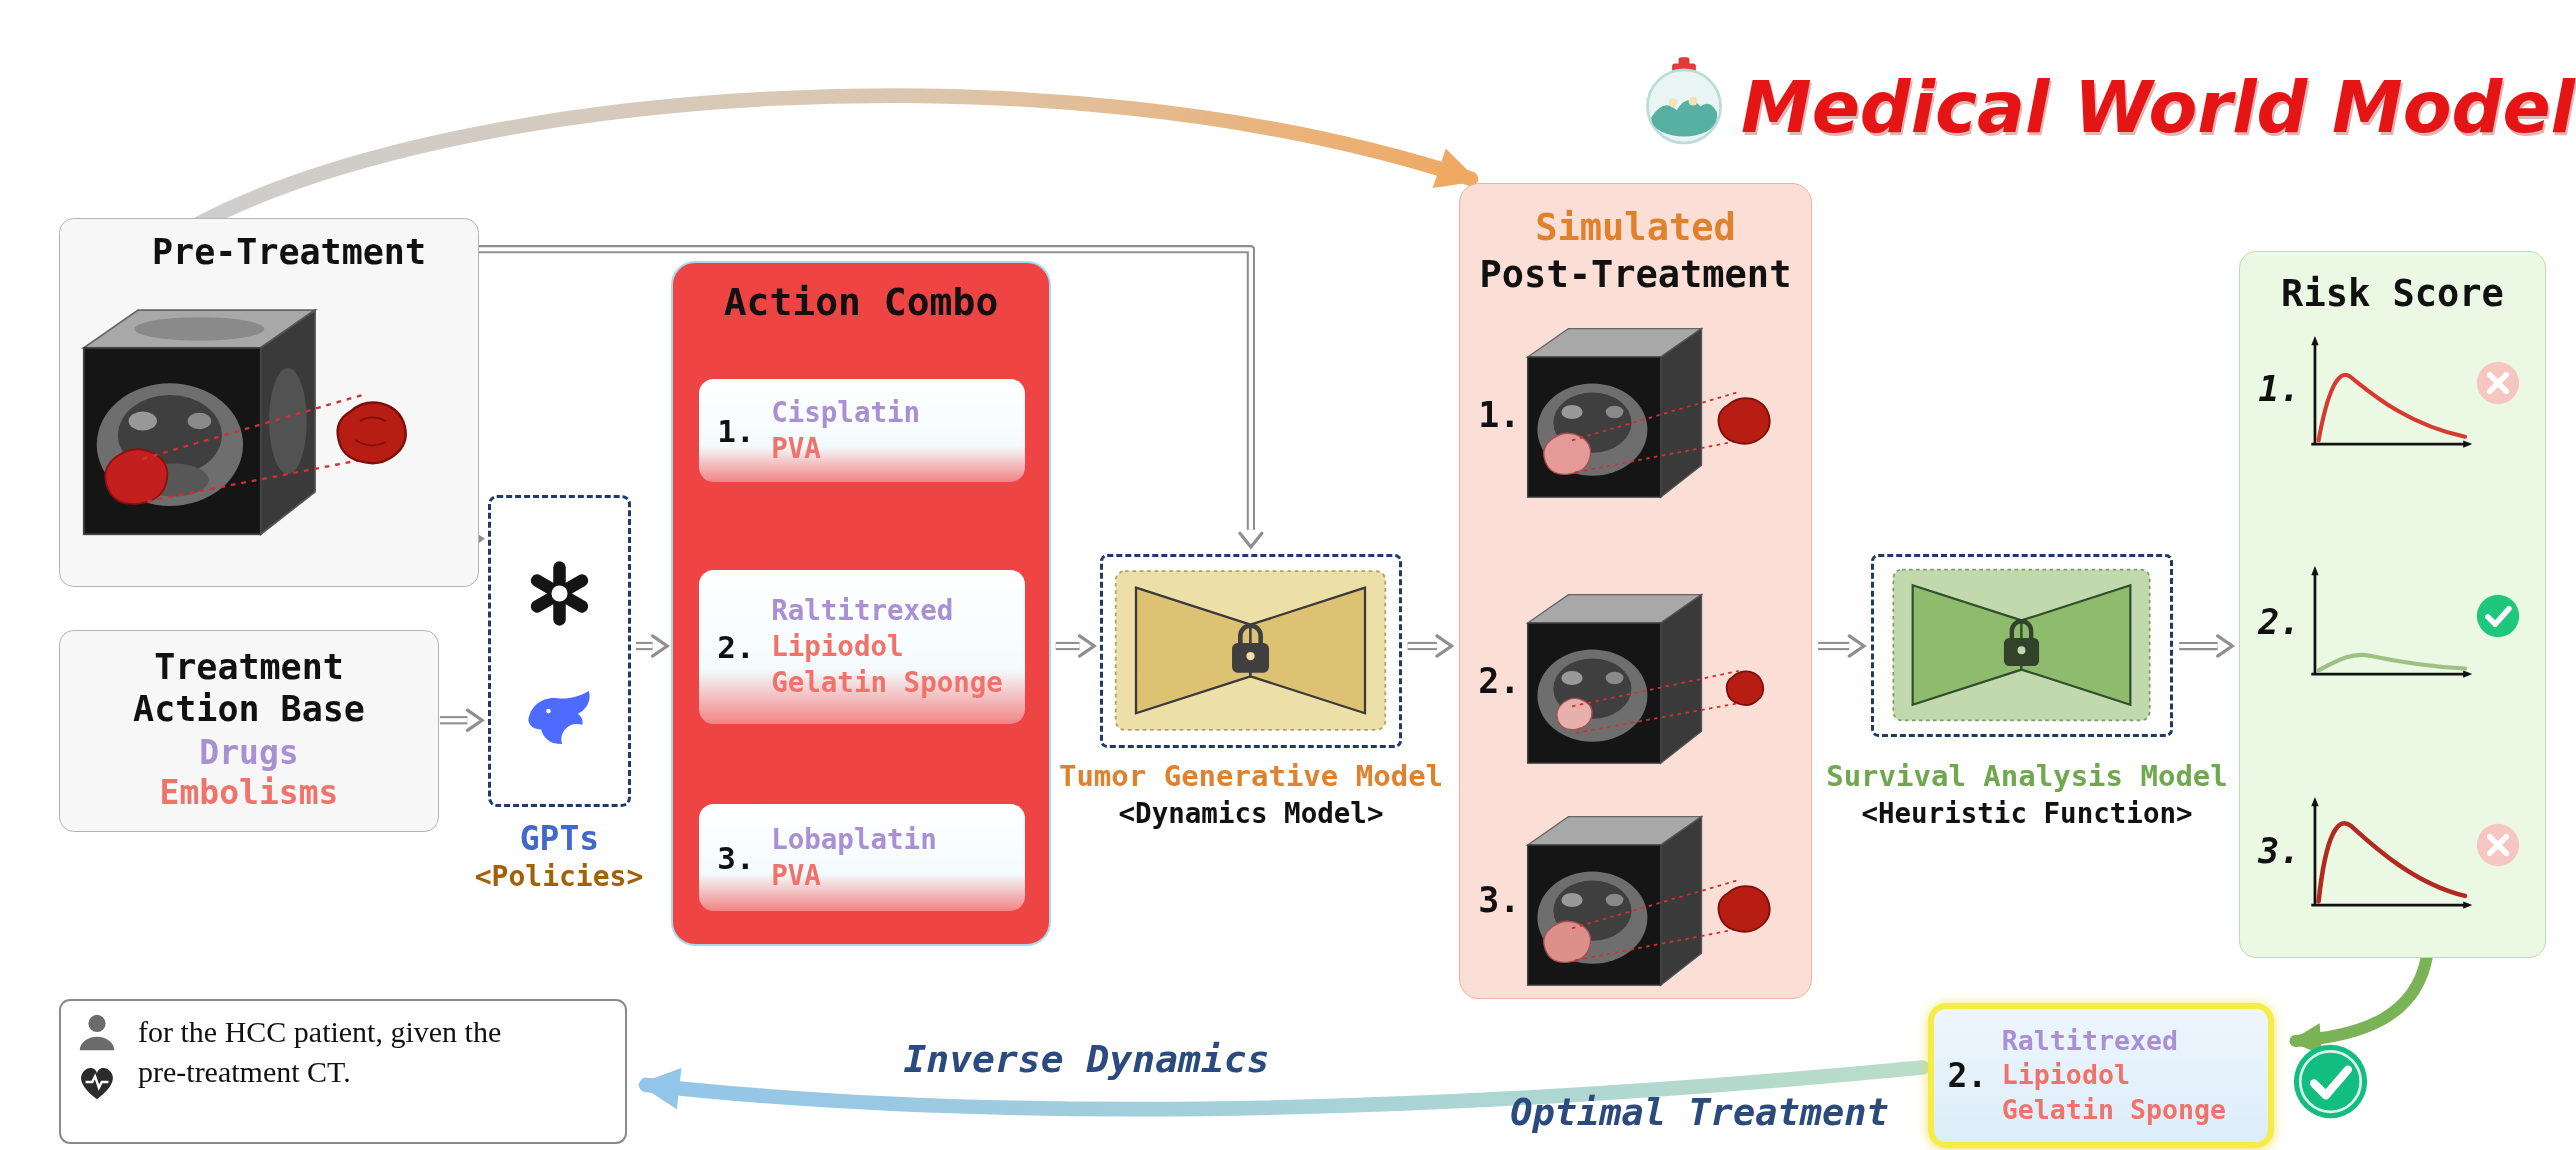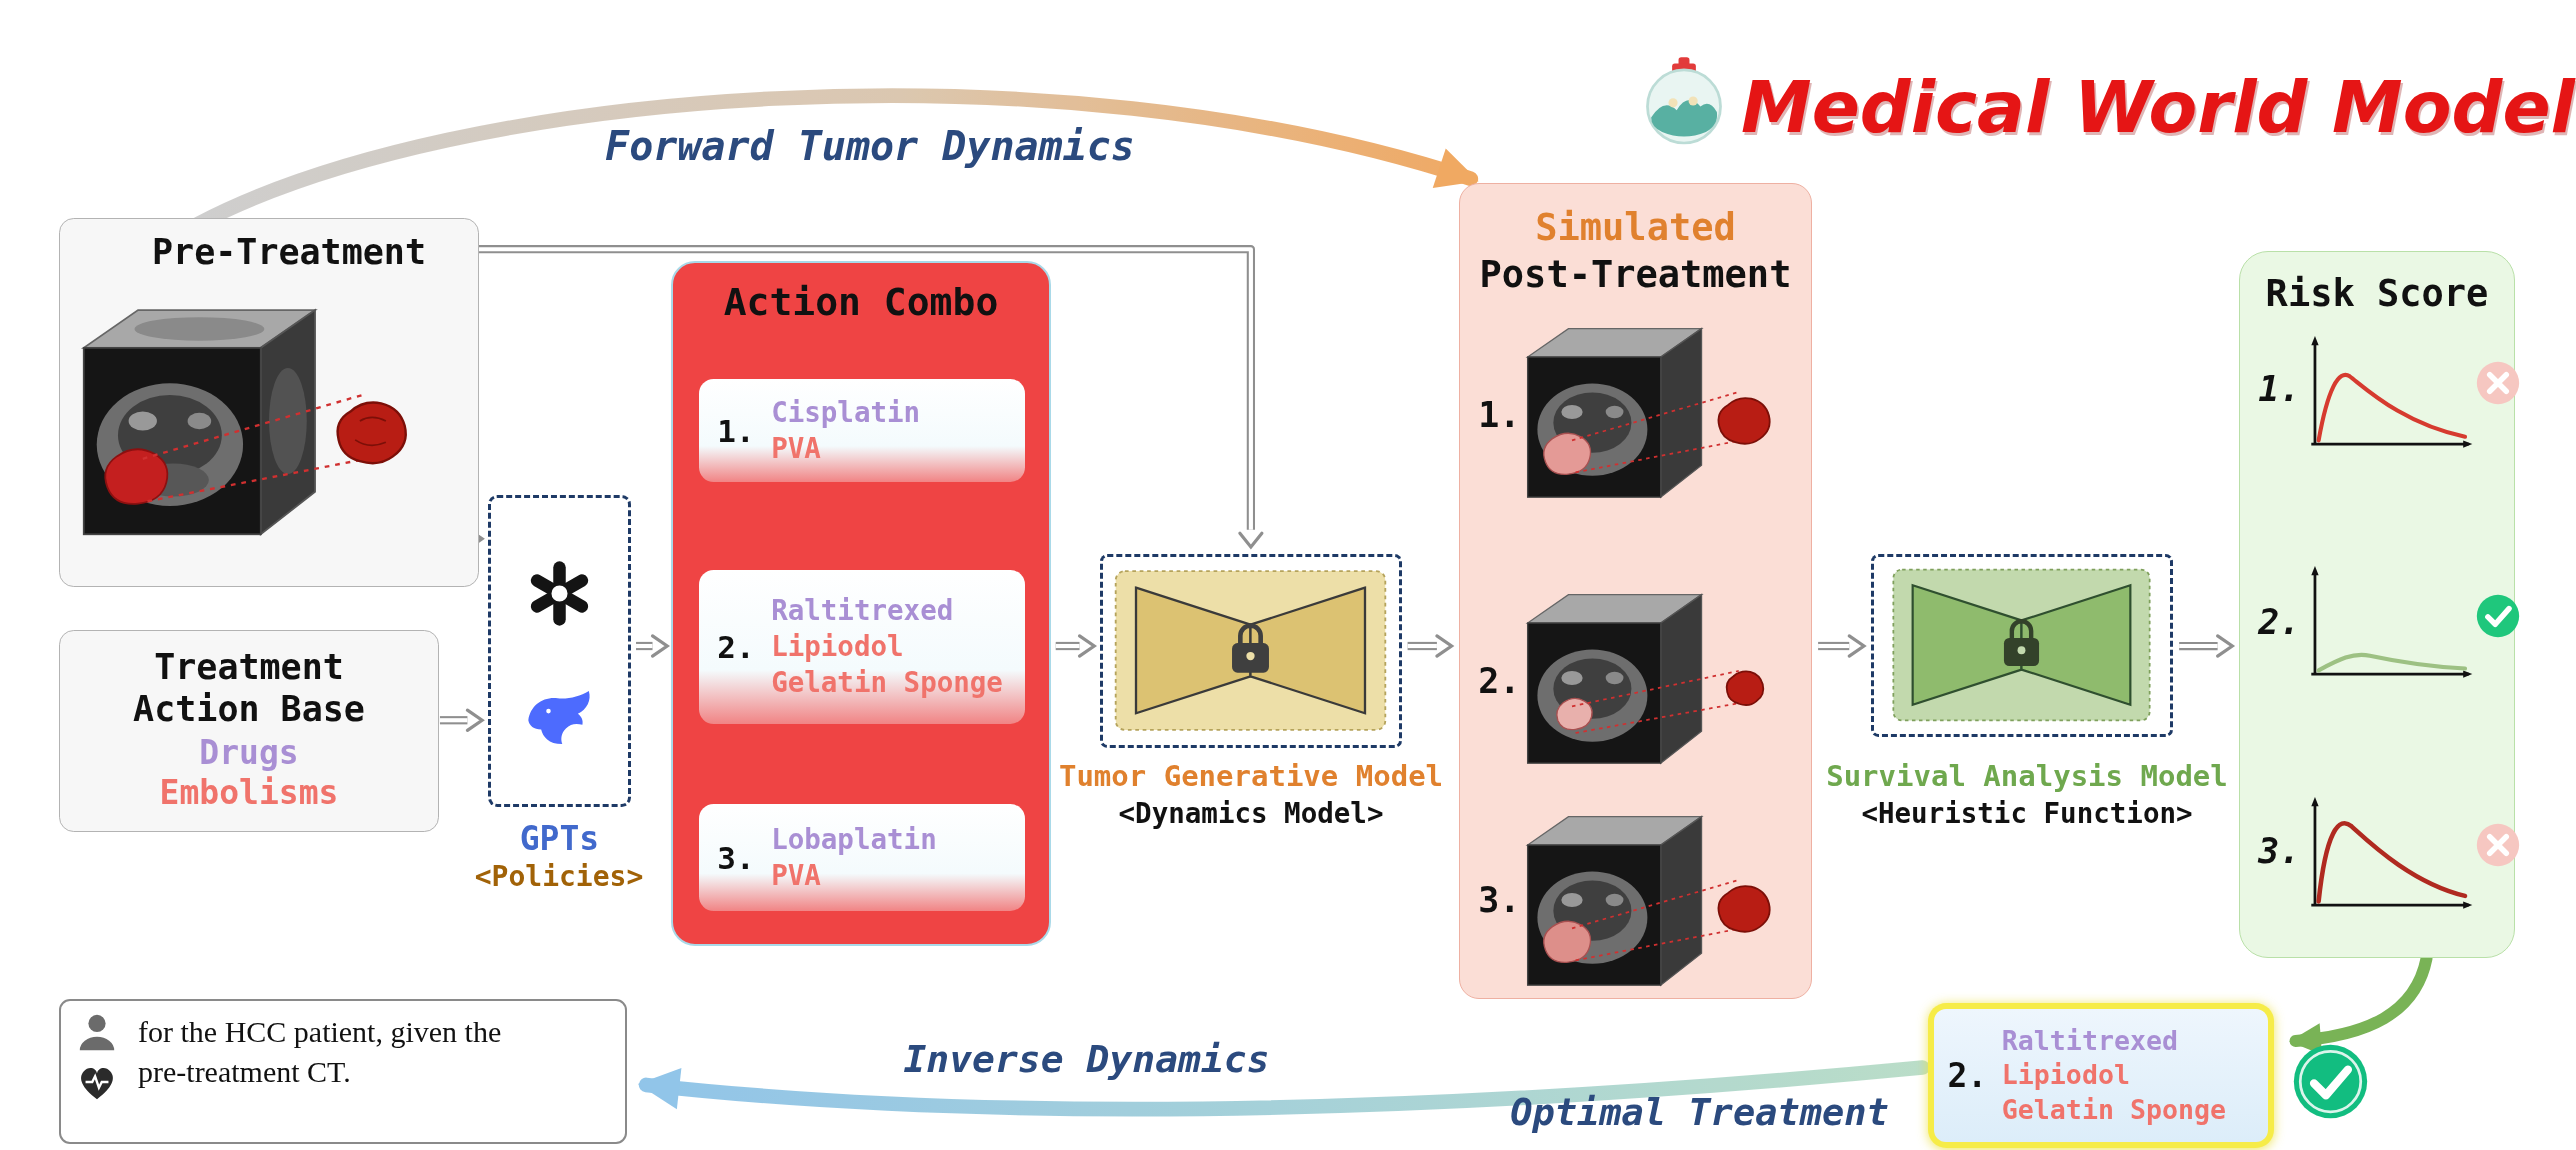--- a/index.html
+++ b/index.html
@@ -115,21 +115,20 @@
   <svg class="abs" style="left:1642px;top:55px;" width="84" height="92" viewBox="0 0 92 100">
     <rect x="40" y="2" width="12" height="26" rx="3" fill="#e23b3b"></rect>
     <rect x="33" y="9" width="26" height="12" rx="3" fill="#e23b3b"></rect>
     <circle cx="46" cy="56" r="40" fill="#e9f5f2" stroke="#bcdcd6" stroke-width="3"></circle>
     <path d="M 10 68 Q 24 46 38 60 Q 50 40 64 56 Q 74 48 82 62 Q 84 76 70 84 Q 46 94 22 84 Q 10 78 10 68 Z" fill="#58b0a2"></path>
     <circle cx="34" cy="52" r="5" fill="#f2e2b8"></circle>
     <circle cx="56" cy="50" r="5" fill="#f2e2b8"></circle>
   </svg>
   <div class="abs big-title" style="left:1741px;top:66px;">Medical World Model</div>
 
-  <div class="abs flow-label center" style="left:586px;top:123px;width:568px;font-size:40px;">Forward Tumor Dynamics</div>
 
   <div class="abs gray-panel" style="left:59px;top:218px;width:378px;height:367px;padding-left:40px;">
     <div class="panel-title center" style="font-size:35px;margin-top:13px;">Pre-Treatment</div>
     <svg style="position:absolute;left:9.2px;top:84px;" width="367" height="236" viewBox="0 0 310 200">
       <polygon points="12,38 162,38 208,6 58,6" fill="#a8a8a8" stroke="#666" stroke-width="1.5"></polygon>
       <ellipse cx="110" cy="22" rx="55" ry="10" fill="#8a8a8a"></ellipse>
       <polygon points="162,38 208,6 208,160 162,196" fill="#3a3a3a" stroke="#555" stroke-width="1.5"></polygon>
       <ellipse cx="185" cy="100" rx="16" ry="45" fill="#5c5c5c" opacity="0.7"></ellipse>
       <rect x="12" y="38" width="150" height="158" fill="#151515" stroke="#444" stroke-width="1.5"></rect>
       <ellipse cx="85" cy="120" rx="62" ry="52" fill="#6e6e6e"></ellipse>
@@ -281,21 +280,21 @@
       <g>
         <path d="M 139 84 v-10 a11 11 0 0 1 22 0 v10" fill="none" stroke="#33422a" stroke-width="5"></path>
         <rect x="130" y="82" width="40" height="32" rx="6" fill="#33422a"></rect>
         <circle cx="150" cy="96" r="4.5" fill="#c2d9ad"></circle>
       </g>
     </svg>
   </div>
   <div class="abs model-label green-text" style="left:1798px;top:759px;width:458px;">Survival Analysis Model</div>
   <div class="abs model-sub" style="left:1798px;top:797px;width:458px;">&lt;Heuristic Function&gt;</div>
 
-  <div class="abs" style="left:2239px;top:251px;width:276px;height:707px;border-radius:29px;
+  <div class="abs" style="left:2239px;top:251px;width:307px;height:707px;border-radius:17px;
        background:#eaf8e4;border:1.8px solid #b9e0a8;box-sizing:border-box;">
     <div class="panel-title center" style="font-size:37px;margin-top:20px;">Risk Score</div>
 
     <div class="abs risk-num" style="left:18.3px;top:117px;">1.</div>
     <svg style="position:absolute;left:53px;top:82px;" width="183" height="124" viewBox="0 0 200 135">
       <line x1="24" y1="10" x2="24" y2="120" stroke="#111" stroke-width="3"></line>
       <line x1="20" y1="120" x2="192" y2="120" stroke="#111" stroke-width="3"></line>
       <polygon points="20,12 24,2 28,12" fill="#111"></polygon>
       <polygon points="186,116 196,120 186,124" fill="#111"></polygon>
       <path d="M 28 116 C 38 60, 50 38, 62 46 C 78 58, 120 98, 188 112" fill="none" stroke="#d63b2f" stroke-width="4.5" stroke-linecap="round"></path>

